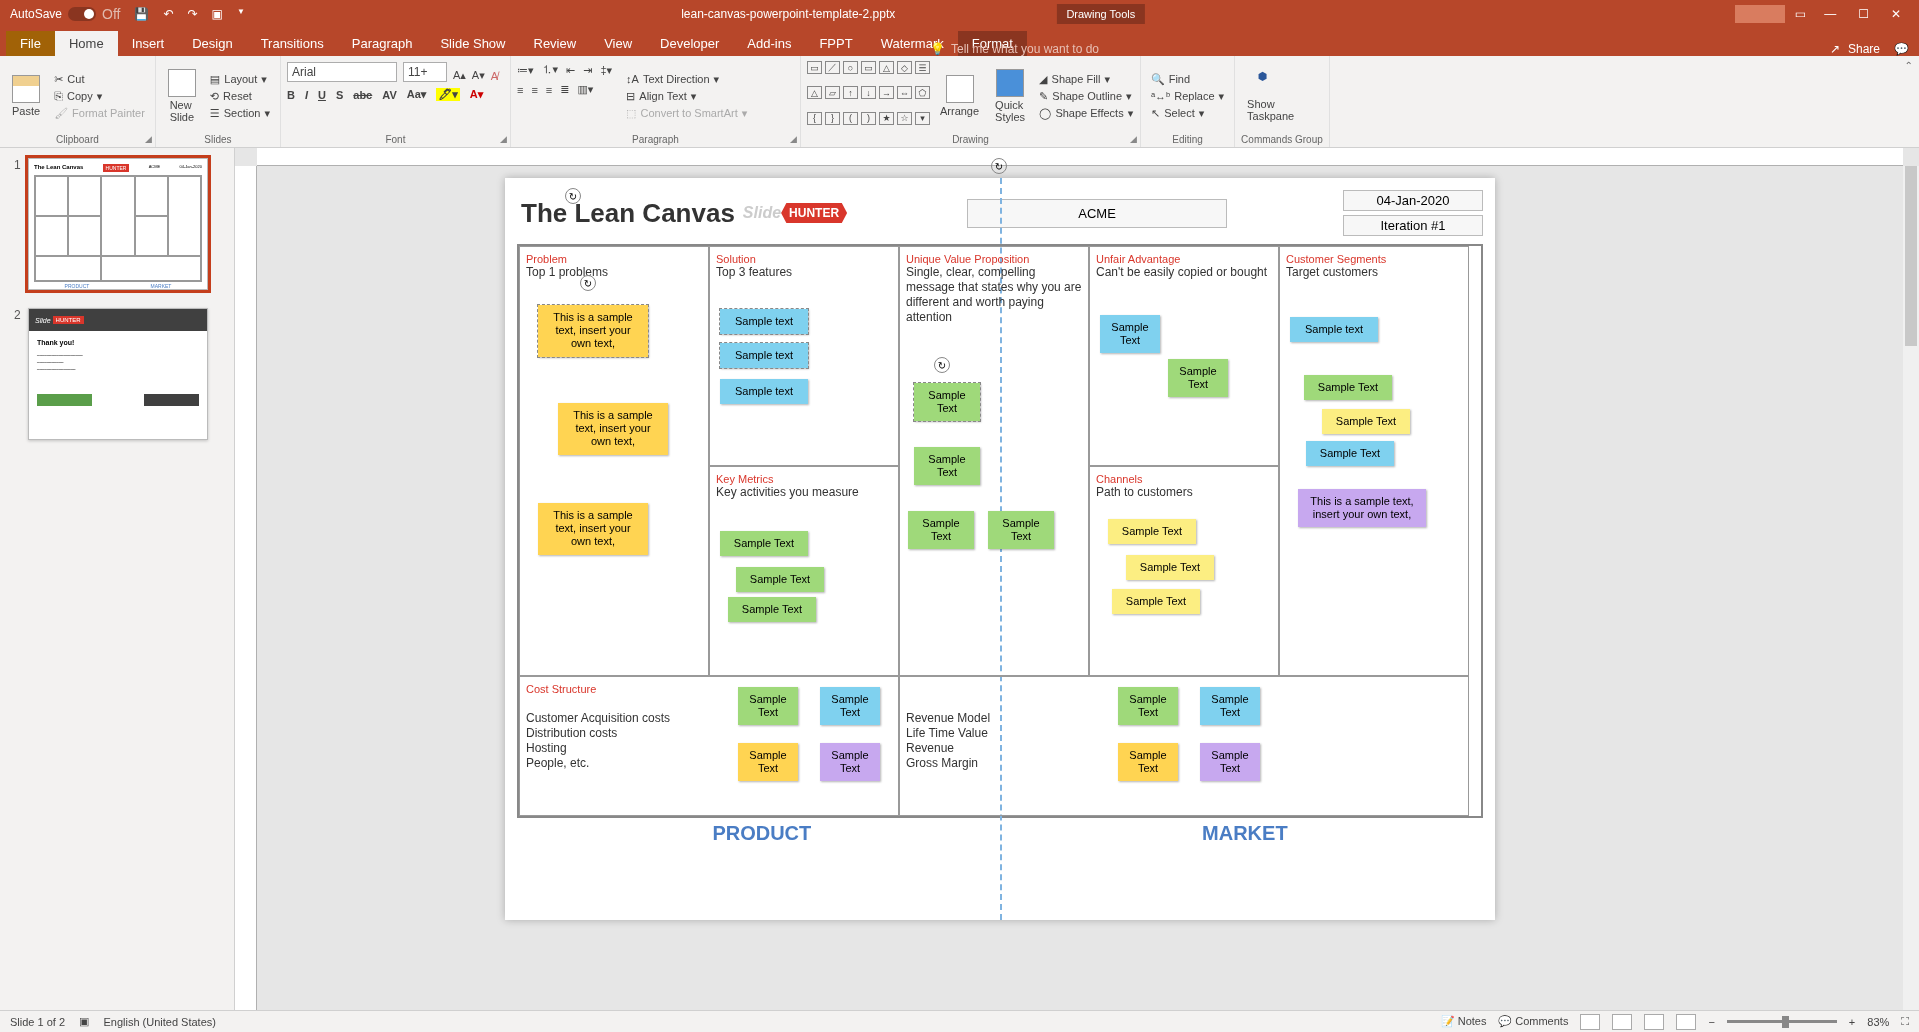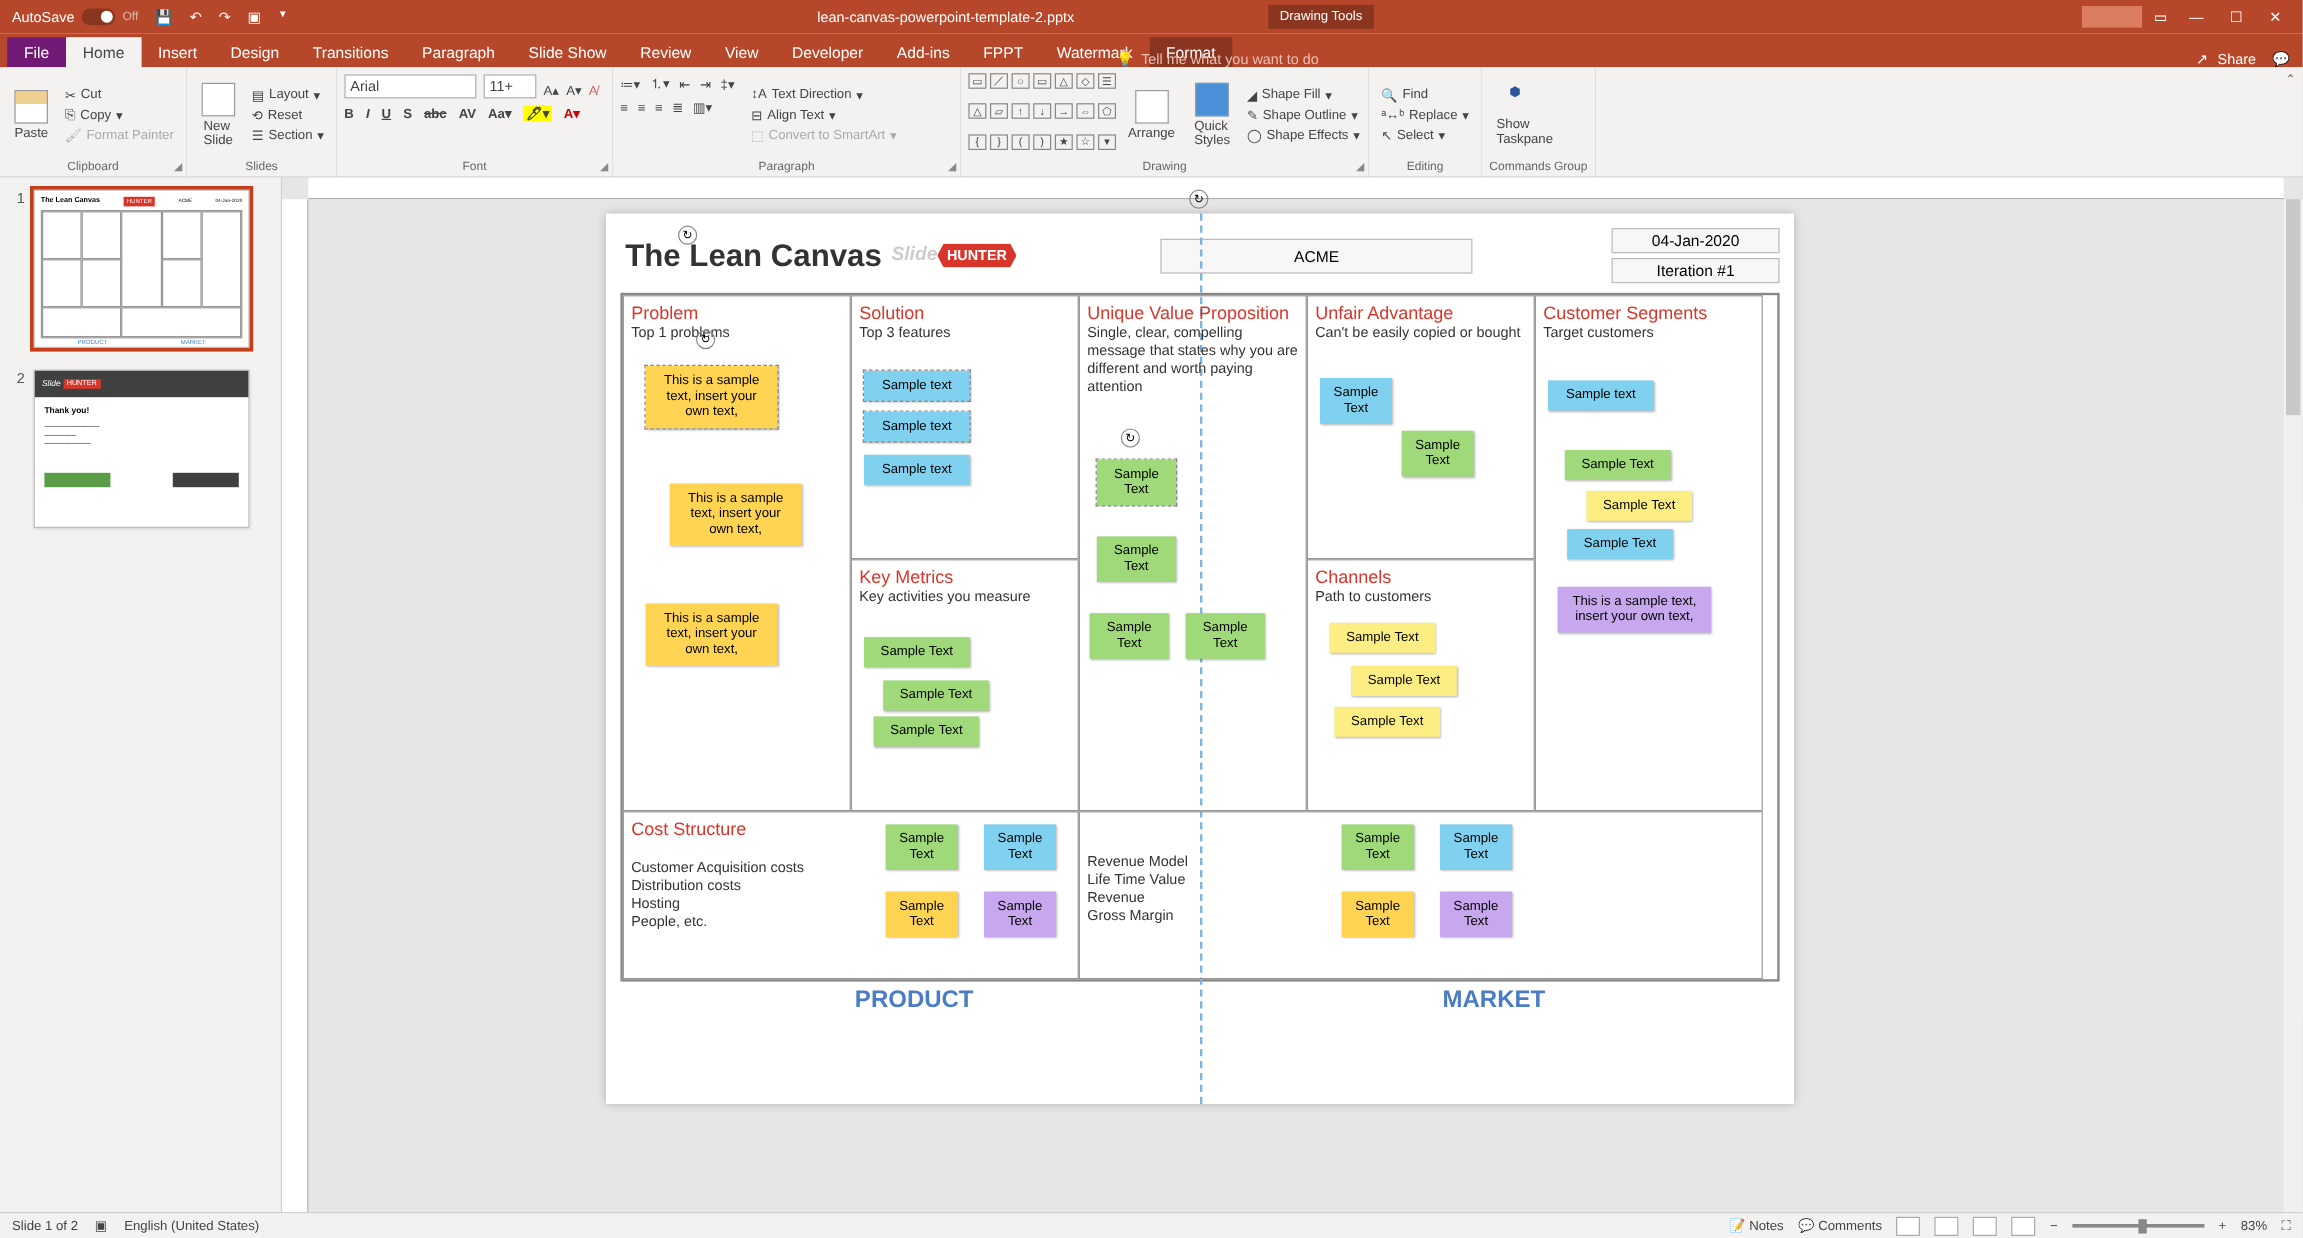--- a/index.html
+++ b/index.html
@@ -12,21 +12,21 @@
 .toggle::before { content:""; position:absolute; right:2px; top:2px; width:10px; height:10px; background:#fff; border-radius:50%; }
 .qat { display:flex; gap:14px; margin-left:14px; }
 .titlefile { position:absolute; left:50%; transform:translateX(-130%); }
 .drawtools { position:absolute; left:50%; transform:translateX(109%); background:#8a3520; padding:4px 10px; font-size:11px; }
 .wincontrols { margin-left:auto; display:flex; gap:22px; margin-right:18px; }
 .usericon { width:50px; height:18px; background:#d97c5f; margin-right:10px; }
 
 
 .ribbontabs { background:#b7472a; height:28px; display:flex; align-items:flex-end; color:#fff; font-size:13px; padding-left:6px; position:relative; }
 .ribtab { padding:5px 14px; cursor:pointer; }
-.ribtab.file { background:#701a75; }
+.ribtab.file { background:#a16207; }
 .ribtab.active { background:#f3f2f1; color:#444; }
 .tellme { position:absolute; left:930px; display:flex; align-items:center; gap:6px; color:#e8c0b5; font-size:12px;}
 .sharearea { position:absolute; right:10px; display:flex; align-items:center; gap:8px; color:#fff; font-size:12px; }
 
 
 .ribbon { background:#f3f2f1; height:92px; border-bottom:1px solid #d0d0d0; display:flex; font-size:11px; color:#444; position:relative;}
 .group { border-right:1px solid #e0e0e0; padding:2px 6px 0 6px; display:flex; flex-direction:column; position:relative; height:100%; }
 .grouplabel { text-align:center; font-size:10px; color:#666; padding-bottom:2px; margin-top:auto;}
 .groupbody { display:flex; gap:4px; flex:1;}
 .bigbtn { display:flex; flex-direction:column; align-items:center; justify-content:center; padding:4px 6px; gap:2px;}
@@ -64,21 +64,21 @@
 .hdr { display:flex; align-items:center; }
 .hdr h1 { font-size:26px; color:#333; font-weight:600; margin-left:4px;}
 .shlogo { margin-left:8px; display:flex; align-items:center; font-style:italic; color:#ccc; font-weight:700; font-size:16px;}
 .shlogo .badge { background:#d9362b; color:#fff; padding:3px 8px; font-size:12px; font-style:normal; position:relative; clip-path: polygon(8% 0, 92% 0, 100% 50%, 92% 100%, 8% 100%, 0 50%);}
 .company, .datebox, .iterbox { border:1px solid #bbb; background:#f7f7f7; padding:2px 10px; font-size:13px; text-align:center;}
 .company { margin-left:120px; width:260px; padding:6px;}
 .headerright { margin-left:auto; display:flex; flex-direction:column; gap:4px;}
 .datebox, .iterbox { width:140px; }
 .grid { display:grid; grid-template-columns: 190px 190px 190px 190px 190px; grid-template-rows: 220px 210px 140px; gap:0; border:2px solid #888; margin-top:8px;}
 .cell { border:1px solid #999; padding:6px; position:relative; overflow:hidden;}
-.cell h3 { color:#d9362b; font-size:15px; font-weight:500;}
+.cell h3 { color:#d9362b; font-size:11px; font-weight:500;}
 .cell .sub { font-size:12px; color:#333; line-height:1.25;}
 .note { font-size:11px; padding:6px; text-align:center; box-shadow:1px 1px 2px rgba(0,0,0,.3); position:absolute; line-height:1.2;}
 .ny { background:#ffd452;} .nb { background:#7fd1ef;} .ng { background:#9fd97a;} .np { background:#c7a8ef;} .nyl{background:#fcee82;}
 .notebig { width:130px; }
 .notes { width:88px; }
 .selected { outline:1px dashed #888;}
 .rot { position:absolute; width:16px; height:16px; border:1px solid #888; border-radius:50%; display:flex; align-items:center; justify-content:center;}
 .rot::after{content:"↻"; font-size:10px;}
 .prodmkt { display:flex; justify-content:space-around; font-size:20px; font-weight:600; color:#4a7dc4; margin-top:4px;}
 .footnote { font-size:12px; color:#333; margin-top:6px; line-height:1.3;}
@@ -92,21 +92,21 @@
 .zoomslider::after { content:""; width:7px; height:12px; background:#888; position:absolute; left:50%; top:-4px;}
 .vbtn { width:20px; height:16px; border:1px solid #aaa; background:#fff;}
 </style>
 </head>
 <body>
 
 <div class="titlebar">
   <div class="autosave">
     <span>AutoSave</span>
     <span class="toggle"></span>
-    <span style="font-size:10px;color:#e0b9ad">Off</span>
+    <span style="font-size:14px;color:#e0b9ad">Off</span>
   </div>
   <div class="qat">
     <span>💾</span>
     <span>↶</span>
     <span>↷</span>
     <span>▣</span>
     <span style="font-size:8px">▼</span>
   </div>
   <div class="titlefile">lean-canvas-powerpoint-template-2.pptx</div>
   <div class="drawtools">Drawing Tools</div>

